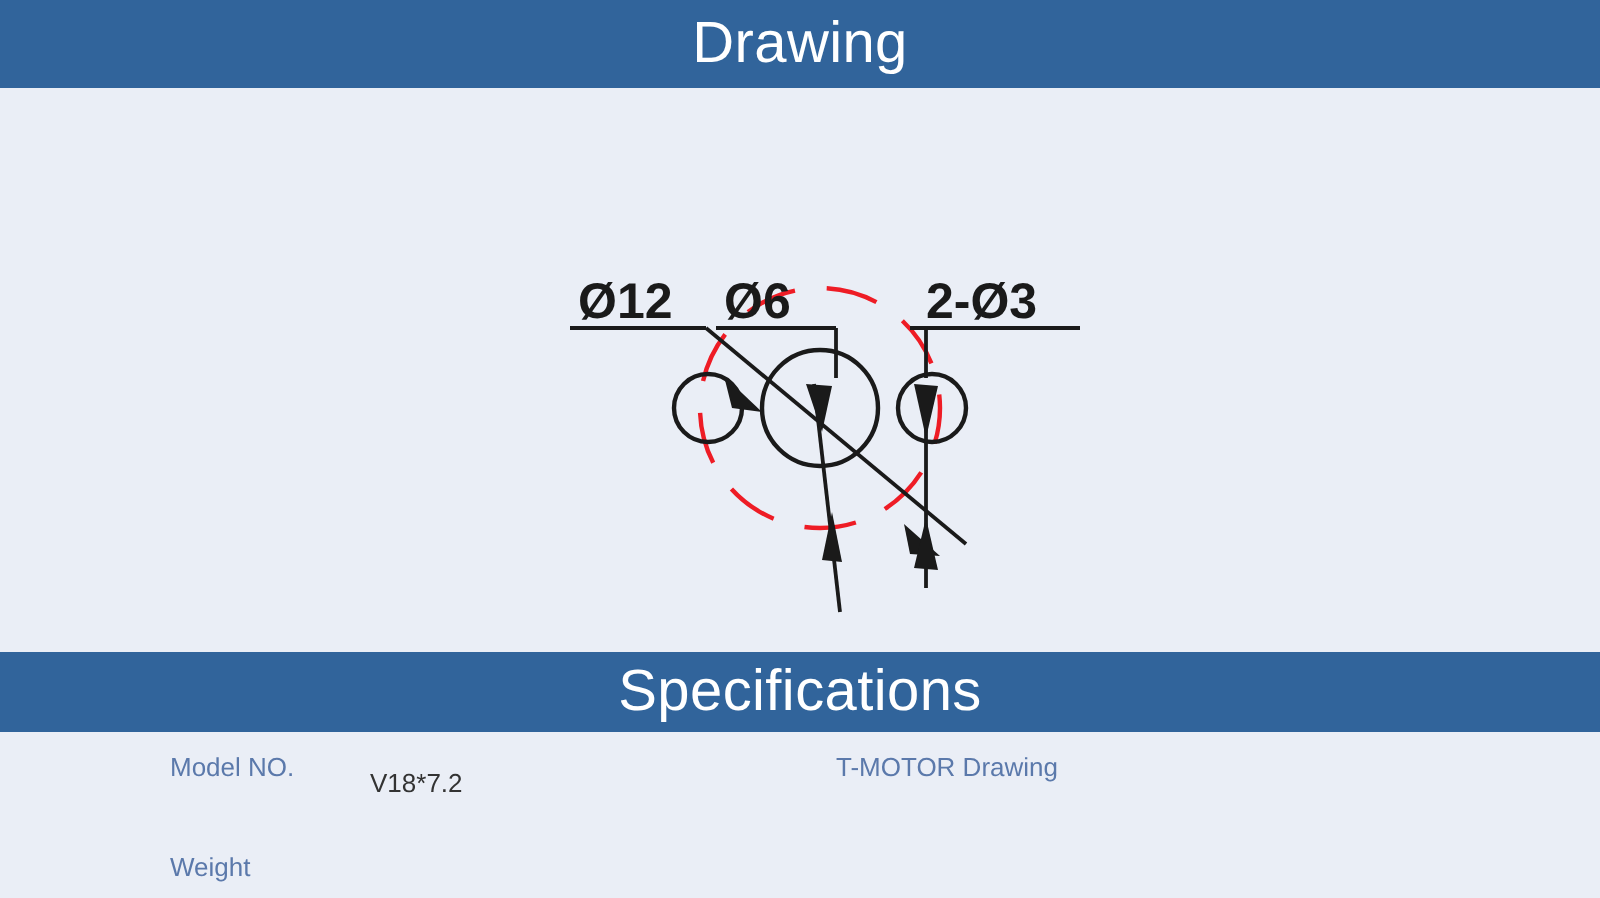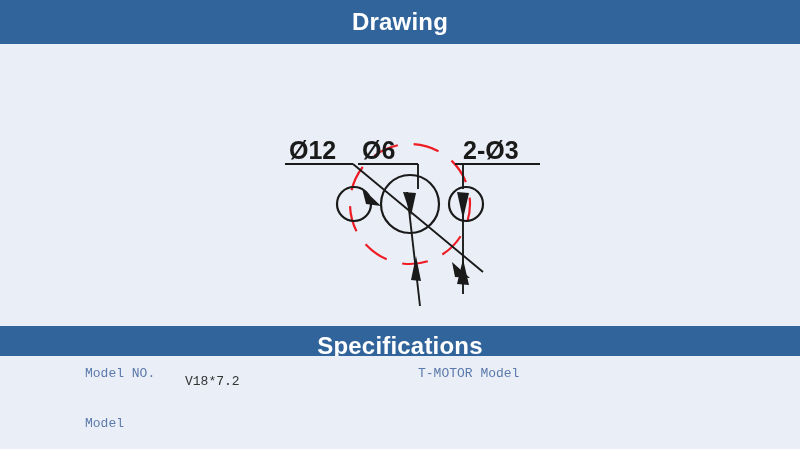--- a/index.html
+++ b/index.html
@@ -27,22 +27,22 @@
     position: absolute;
     left: 0;
     width: 800px;
     background: #31649b;
     display: flex;
     align-items: center;
     justify-content: center;
   }
   .band-title {
     color: #ffffff;
-    font-size: 24px;
-    font-weight: 700;
+    font-size: 29px;
+    font-weight: 400;
     letter-spacing: 0.2px;
     line-height: 1;
   }
   #band-drawing {
     top: 0;
     height: 44px;
   }
   #band-specs {
     top: 326px;
     height: 40px;
@@ -60,26 +60,25 @@
   .drawing-svg {
     position: absolute;
     top: 0;
     left: 0;
     display: block;
   }
 
   
   .specs {
     position: absolute;
-    top: 356px;
+    top: 366px;
     left: 0;
     width: 800px;
     height: 75px;
     background: #eaeef6;
-    font-family: Liberation Mono, monospace;
   }
   .spec-row {
     position: absolute;
     left: 0;
     width: 800px;
     height: 36px;
     display: flex;
     align-items: center;
   }
   #spec-row-0 { top: 0px; }
@@ -168,23 +167,23 @@
 
   <div class="band" id="band-specs">
     <span class="band-title">Specifications</span>
   </div>
 
   <div class="specs">
 
     <div class="spec-row" id="spec-row-0">
       <span class="spec-cell spec-label c0">Model NO.</span>
       <span class="spec-cell spec-value c1">V18*7.2</span>
-      <span class="spec-cell spec-label c2">T-MOTOR Model</span>
+      <span class="spec-cell spec-label c2">T-MOTOR Drawing</span>
     </div>
 
     <div class="spec-row" id="spec-row-1">
-      <span class="spec-cell spec-label c0">Model</span>
+      <span class="spec-cell spec-label c0">Weight</span>
       <span class="spec-cell spec-value c1"></span>
     </div>
 
   </div>
 
 </div>
 
 </body></html>

